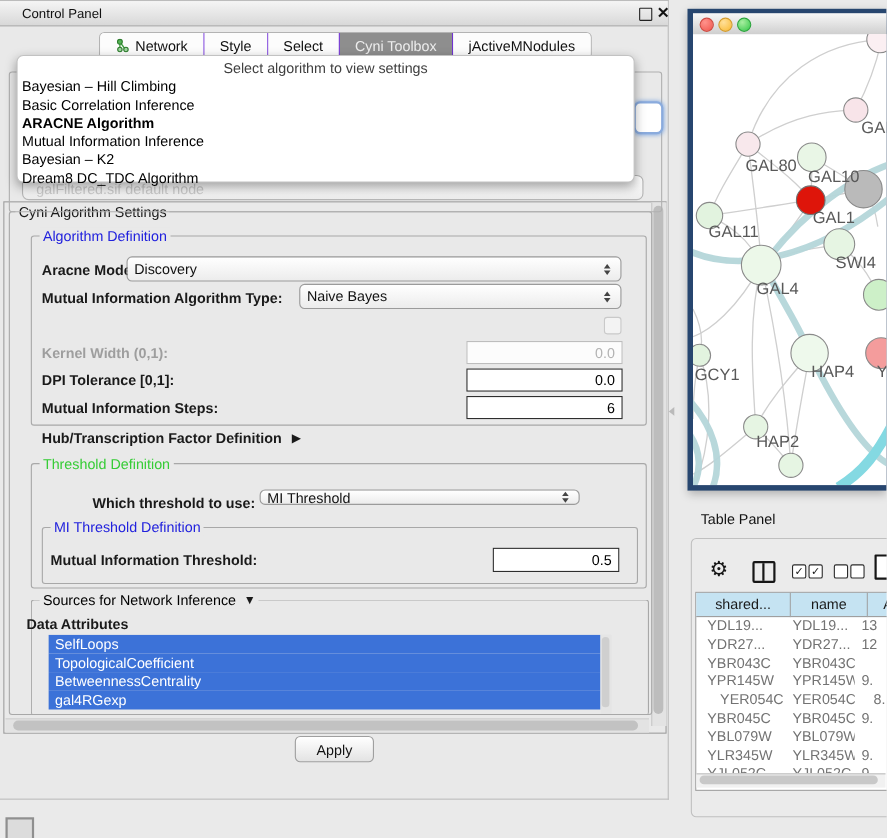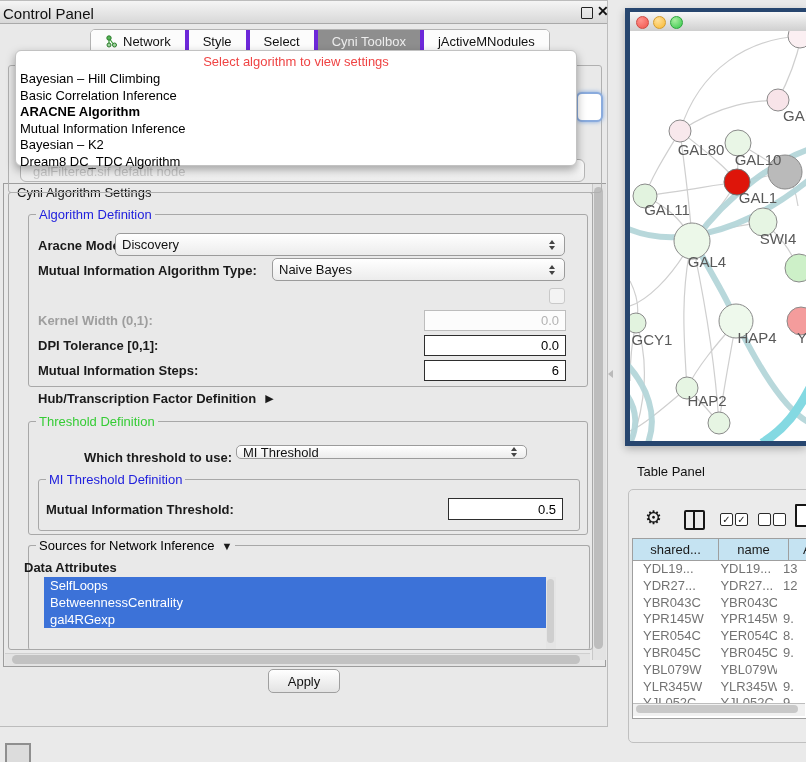--- a/index.html
+++ b/index.html
@@ -3,32 +3,32 @@
 <meta charset="utf-8">
 <style>
   html,body{margin:0;padding:0;}
   body{width:806px;height:762px;position:relative;overflow:hidden;background:#eaeaea;
        font-family:"Liberation Sans",sans-serif;-webkit-font-smoothing:antialiased;}
   .abs{position:absolute;}
   .bold{font-weight:bold;}
   
   .cp-window{left:0;top:8;width:607px;height:725px;background:#e9e9e9;border:1px solid #bcbcbc;border-left:none;}
   .cp-titlebar{left:0;top:0;width:607px;height:22px;background:linear-gradient(#f5f5f5,#d8d8d8);border-bottom:1px solid #a9a9a9;}
-  .cp-title{left:3px;top:4px;font-size:15px;color:#111;}
+  .cp-title{left:20px;top:4px;font-size:12px;color:#111;}
   .float-btn{left:581px;top:6px;width:10px;height:10px;border:1.5px solid #222;background:transparent;border-radius:1px;}
   .close-btn{left:597px;top:2px;font-size:14px;font-weight:bold;color:#111;}
   
   .tabbar{top:28px;left:90px;height:23px;display:flex;border:1px solid #b3b3b3;border-radius:5px;overflow:hidden;background:#fcfcfc;}
-  .tab{display:flex;align-items:center;gap:5px;padding:0 14px;font-size:13px;color:#111;background:#fcfcfc;border-right:4px solid #6d28d9;}
+  .tab{display:flex;align-items:center;gap:5px;padding:0 14px;font-size:13px;color:#111;background:#fcfcfc;border-right:1px solid #6d28d9;}
   .tab:last-child{border-right:none;}
   .tab.sel{background:#8e8e8e;color:#ededed;}
   
   .popup{left:15px;top:49px;width:562px;height:116px;background:#fff;border:1px solid #c2c2c2;border-radius:6px;
          box-shadow:0 4px 10px rgba(0,0,0,.35);z-index:60;padding-top:2px;box-sizing:border-box;}
-  .popup-ph{text-align:center;font-size:13px;color:#ef4444;height:18px;line-height:18px;}
+  .popup-ph{text-align:center;font-size:13px;color:#404040;height:18px;line-height:18px;}
   .popup-item{font-size:13px;color:#000;height:16.5px;line-height:16.5px;padding-left:4px;}
   
   .frag-group{left:8px;top:64px;width:592px;height:126px;border:1px solid #b0b0b0;border-radius:3px;z-index:10;}
   .frag-combo-focus{left:576px;top:91px;width:23px;height:26px;background:#fff;border:2px solid #8aabdd;border-radius:6px;
          box-shadow:0 0 4px #7fa7e0;z-index:20;}
   .frag-combo{left:20px;top:158px;width:565px;height:23px;border:1px solid #b5b5b5;border-radius:6px;
          background:linear-gradient(#fff,#ededed);z-index:15;font-size:13px;color:#c9c9c9;line-height:23px;padding-left:12px;box-sizing:border-box;}
   
   .scrollpane{left:3px;top:182px;width:603px;height:484px;border:1px solid #9d9d9d;background:#e9e9e9;box-sizing:border-box;}
   .vscroll{left:592px;top:183px;width:13px;height:476px;background:#e3e3e3;border-left:1px solid #c8c8c8;}
@@ -203,20 +203,21 @@
 
   <div class="abs gbox" style="left:28px;top:544px;width:560px;height:104px;border-bottom:none;"></div>
   <div class="abs gtitle" style="left:36px;top:537px;display:flex;align-items:center;gap:7px;">
     <span>Sources for Network Inference</span>
     <span class="tri">▼</span>
   </div>
   <span class="abs rowlbl" style="left:24px;top:559px;">Data Attributes</span>
 
   <div class="abs attr-list" style="left:44px;top:576px;width:502px;height:72px;">
     <div class="attr-item">SelfLoops</div>
+    <div class="attr-item">TopologicalCoefficient</div>
     <div class="attr-item">BetweennessCentrality</div>
     <div class="attr-item">gal4RGexp</div>
   </div>
   <div class="abs list-scroll" style="left:546px;top:576px;width:10px;height:72px;">
     <div class="list-thumb" style="position:absolute;left:1px;top:2px;width:7px;height:64px;"></div>
   </div>
 
   <div class="abs apply-btn">Apply</div>
 
 </div>
@@ -331,21 +332,21 @@
   <div style="display:flex;">
     <div class="td" style="width:86px;padding-left:10px;box-sizing:border-box;">YBR043C</div>
     <div class="td" style="width:70px;padding-left:8px;box-sizing:border-box;">YBR043C</div>
     <div class="td" style="width:30px;padding-left:6px;box-sizing:border-box;"></div>
   </div>
   <div style="display:flex;">
     <div class="td" style="width:86px;padding-left:10px;box-sizing:border-box;">YPR145W</div>
     <div class="td" style="width:70px;padding-left:8px;box-sizing:border-box;">YPR145W</div>
     <div class="td" style="width:30px;padding-left:6px;box-sizing:border-box;">9.</div>
   </div>
-  <div style="display:flex;">
+  <div style="display:flex;text-align:right;">
     <div class="td" style="width:86px;padding-left:10px;box-sizing:border-box;">YER054C</div>
     <div class="td" style="width:70px;padding-left:8px;box-sizing:border-box;">YER054C</div>
     <div class="td" style="width:30px;padding-left:6px;box-sizing:border-box;">8.</div>
   </div>
   <div style="display:flex;">
     <div class="td" style="width:86px;padding-left:10px;box-sizing:border-box;">YBR045C</div>
     <div class="td" style="width:70px;padding-left:8px;box-sizing:border-box;">YBR045C</div>
     <div class="td" style="width:30px;padding-left:6px;box-sizing:border-box;">9.</div>
   </div>
   <div style="display:flex;">

